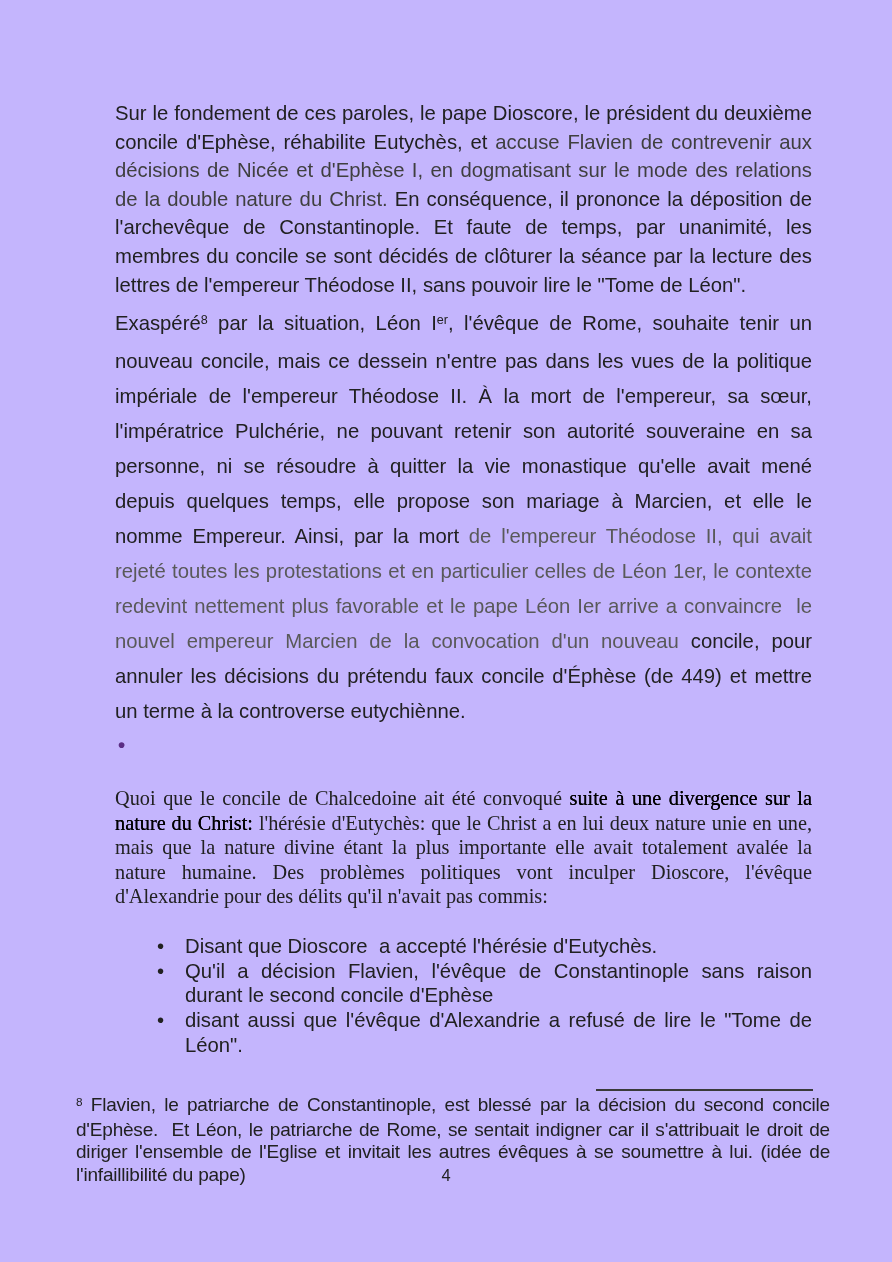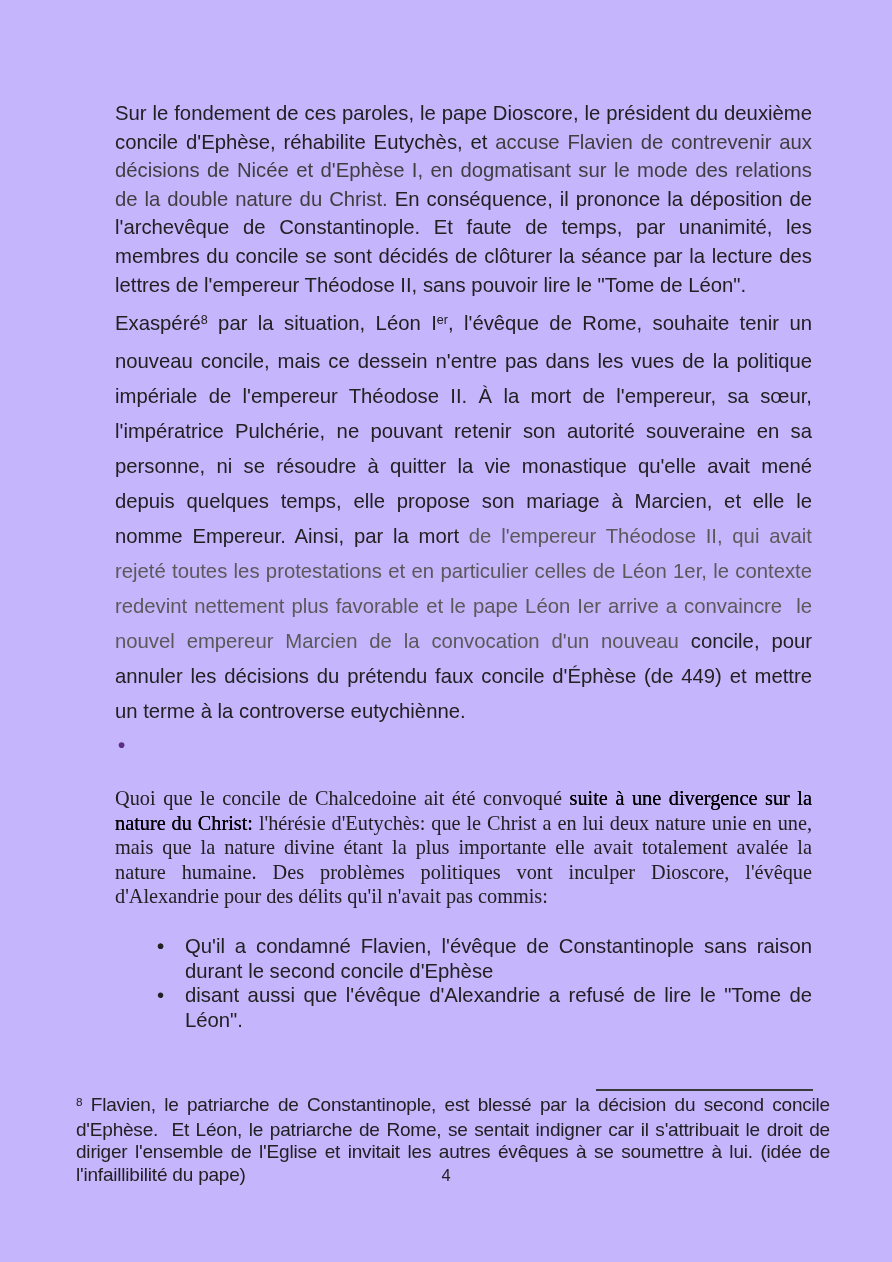--- a/index.html
+++ b/index.html
@@ -76,22 +76,22 @@
   <div id="p2" class="para"><span class="r-t">Exaspéré</span><span class="r-sup">8</span><span class="r-t"> par la situation, Léon I</span><span class="r-sup">er</span><span class="r-t">, l'évêque de Rome, souhaite tenir un nouveau concile, mais ce dessein n'entre pas dans les vues de la politique impériale de l'empereur Théodose II. À la mort de l'empereur, sa sœur, l'impératrice Pulchérie, ne pouvant retenir son autorité souveraine en sa personne, ni se résoudre à quitter la vie monastique qu'elle avait mené depuis quelques temps, elle propose son mariage à Marcien, et elle le nomme Empereur. Ainsi, par la mort </span><span class="r-gray2">de l'empereur Théodose II, qui avait rejeté toutes les protestations et en particulier celles de Léon 1er, le contexte redevint nettement plus favorable et le pape Léon Ier arrive a convaincre&nbsp; le nouvel empereur Marcien de la convocation d'un nouveau </span><span class="r-t">concile, pour annuler les décisions du prétendu faux concile d'Éphèse (de 449) et mettre un terme à la controverse eutychiènne.</span></div>
 
 
   <div class="heading">
     <span class="bullet" style="color:#5b2d84;">•</span>
   </div>
 
   <div id="p4" class="para"><span class="r-t">Quoi que le concile de Chalcedoine ait été convoqué </span><span class="r-strong">suite à une divergence sur la nature du Christ:</span><span class="r-t"> l'hérésie d'Eutychès: que le Christ a en lui deux nature unie en une, mais que la nature divine étant la plus importante elle avait totalement avalée la nature humaine. Des problèmes politiques vont inculper Dioscore, l'évêque d'Alexandrie pour des délits qu'il n'avait pas commis:</span></div>
 
   <div class="blist">
-      <div class="li"><span class="bullet">•</span></div>
-      <div class="li"><span class="bullet">•</span><span class="r-t">Qu'il a condamné Flavien, l'évêque de Constantinople sans raison durant le second concile d'Ephèse</span></div>
+      <div class="li"><span class="bullet">•</span><span class="r-t">Disant que Dioscore&nbsp; a accepté l'hérésie d'Eutychès.</span></div>
+      <div class="li"><span class="bullet">•</span><span class="r-t">Qu'il a décision Flavien, l'évêque de Constantinople sans raison durant le second concile d'Ephèse</span></div>
       <div class="li"><span class="bullet">•</span><span class="r-t">disant aussi que l'évêque d'Alexandrie a refusé de lire le "Tome de Léon".</span></div>
     </div>
 
   <div class="fn-sep"></div>
 
   <div class="footnote"><span class="r-sup">8</span><span class="r-t"> Flavien, le patriarche de Constantinople, est blessé par la décision du second concile d'Ephèse.&nbsp; Et Léon, le patriarche de Rome, se sentait indigner car il s'attribuait le droit de diriger l'ensemble de l'Eglise et invitait les autres évêques à se soumettre à lui. (idée de l'infaillibilité du pape)</span></div>
 
   <div class="pagenum">4</div>
 
 </div>

